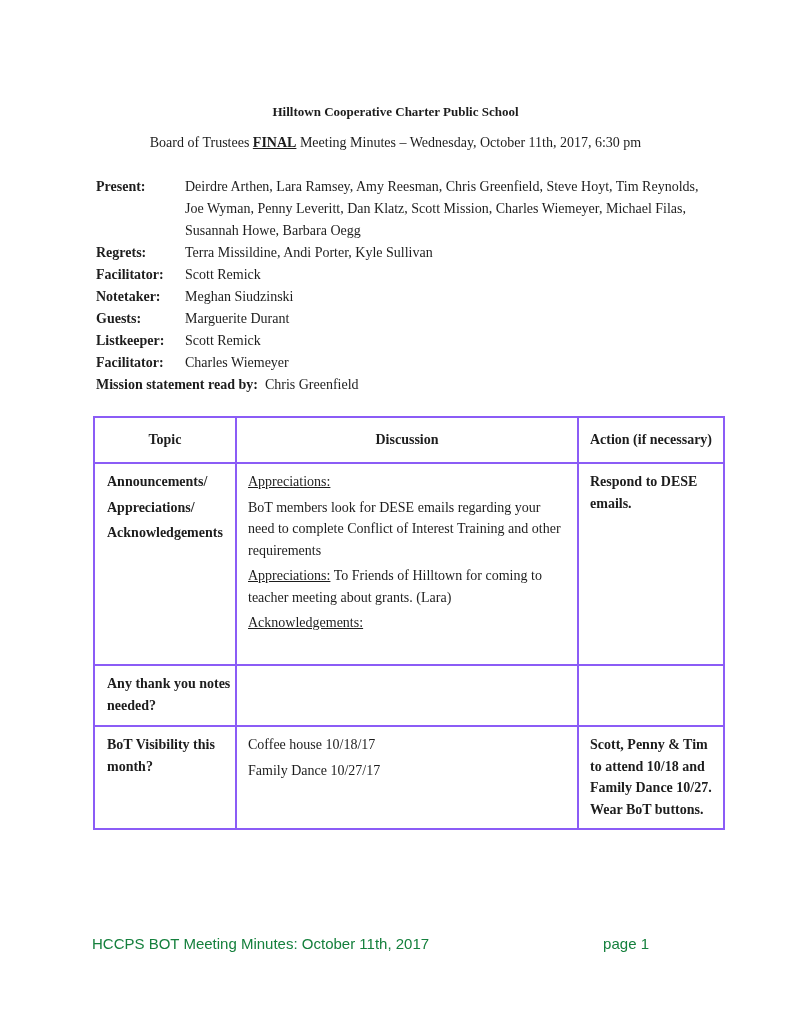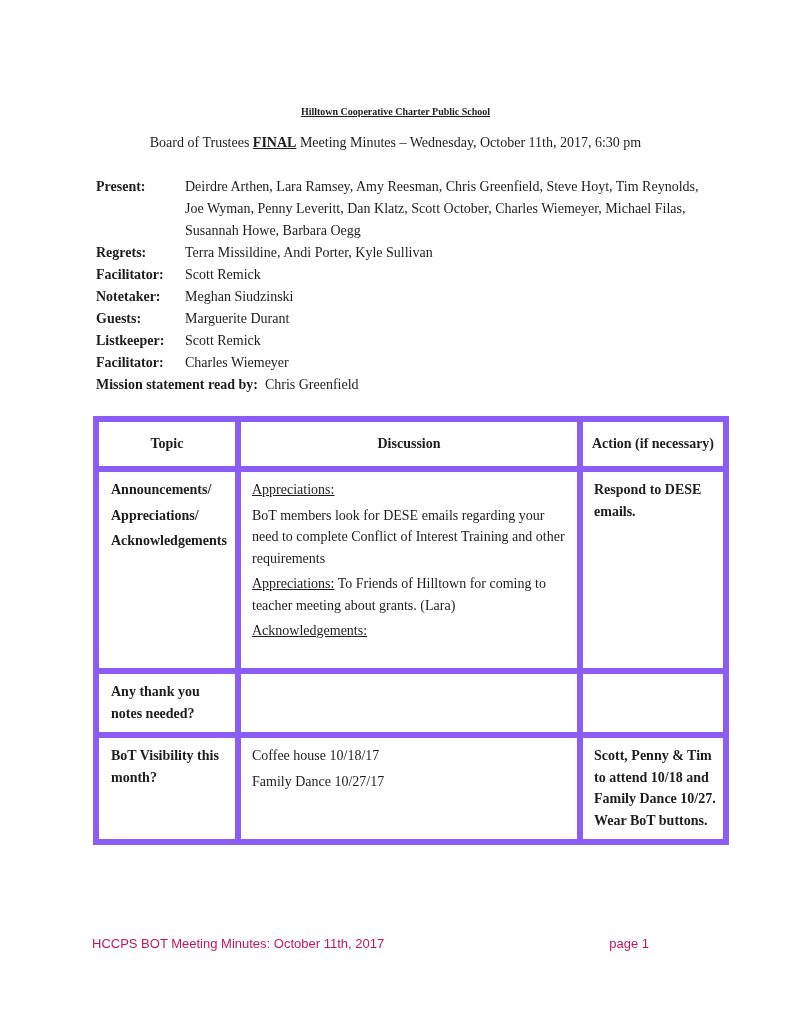--- a/index.html
+++ b/index.html
@@ -4,63 +4,63 @@
 <style>
   html,body { margin:0; padding:0; background:#e8e8e8; }
   .page {
     width:791px; height:1024px; margin:0 auto; position:relative;
     background:#ffffff; color:#1d1d1d;
     font-family:"Liberation Serif","DejaVu Serif",serif;
     font-size:14px; overflow:hidden;
   }
   
   .doc-header { padding-top:104px; text-align:center; }
-  .doc-title  { font-weight:bold; font-size:10px; line-height:16px;text-decoration:underline; }
+  .doc-title  { font-weight:bold; font-size:13px; line-height:16px; }
   .doc-subtitle { margin-top:14px; font-size:14px; line-height:17px; }
   .final { font-weight:bold; text-decoration:underline; }
   
   .roster { margin:25px 68px 0 96px; line-height:22px; }
   .r-row  { display:flex; align-items:flex-start; }
   .r-label { flex:0 0 89px; font-weight:bold; }
   .r-value { flex:1 1 auto; }
   .r-row.mission .r-label { flex:0 0 auto; margin-right:7px; }
   
   table.minutes { margin:20px 0 0 93px; border-collapse:collapse; table-layout:fixed; width:630px; }
-  .minutes th, .minutes td { border:6px solid #8b5cf6; vertical-align:top; line-height:21.5px;margin-left:48px; }
+  .minutes th, .minutes td { border:2px solid #8b5cf6; vertical-align:top; line-height:21.5px;margin-left:48px; }
   .minutes th { height:44px; vertical-align:middle; text-align:center; font-weight:bold; padding:0 2px; }
   .minutes td p { margin:0 0 4px; }
   tr.r1 { height:202px; } tr.r2 { height:61px; } tr.r3 { height:95px; }
   td.c-topic  { font-weight:bold; padding:7px 1px 4px 12px; }
   td.c-disc   { padding:7px 11px 4px 11px; }
   td.c-action { font-weight:bold; padding:7px 6px 4px 11px; }
   .u { text-decoration:underline; }
   
   .doc-footer {
     position:absolute; top:935px; left:92px; width:557px;
     display:flex; justify-content:space-between;
     font-family:"Liberation Sans","DejaVu Sans",sans-serif;
-    font-size:13px; line-height:18px; color:#be185d;
+    font-size:15px; line-height:18px; color:#15803d;
   }
 </style>
 </head>
 <body>
 
 <div class="page">
 
   <div class="doc-header">
     <div class="doc-title">Hilltown Cooperative Charter Public School</div>
     <div class="doc-subtitle"><span>Board of Trustees </span><span class="final">FINAL</span><span> Meeting Minutes – Wednesday, October 11th, 2017, 6:30 pm</span></div>
   </div>
 
   <div class="roster">
     <div class="r-row">
       <span class="r-label">Present:</span>
       <div class="r-value">
         <div>Deirdre Arthen, Lara Ramsey, Amy Reesman, Chris Greenfield, Steve Hoyt, Tim Reynolds,</div>
-        <div>Joe Wyman, Penny Leveritt, Dan Klatz, Scott October, Charles Wiemeyer, Michael Filas,</div>
+        <div>Joe Wyman, Penny Leveritt, Dan Klatz, Scott Mission, Charles Wiemeyer, Michael Filas,</div>
         <div>Susannah Howe, Barbara Oegg</div>
       </div>
     </div>
     <div class="r-row">
       <span class="r-label">Regrets:</span>
       <div class="r-value">Terra Missildine, Andi Porter, Kyle Sullivan</div>
     </div>
     <div class="r-row">
       <span class="r-label">Facilitator:</span>
       <div class="r-value">Scott Remick</div>

